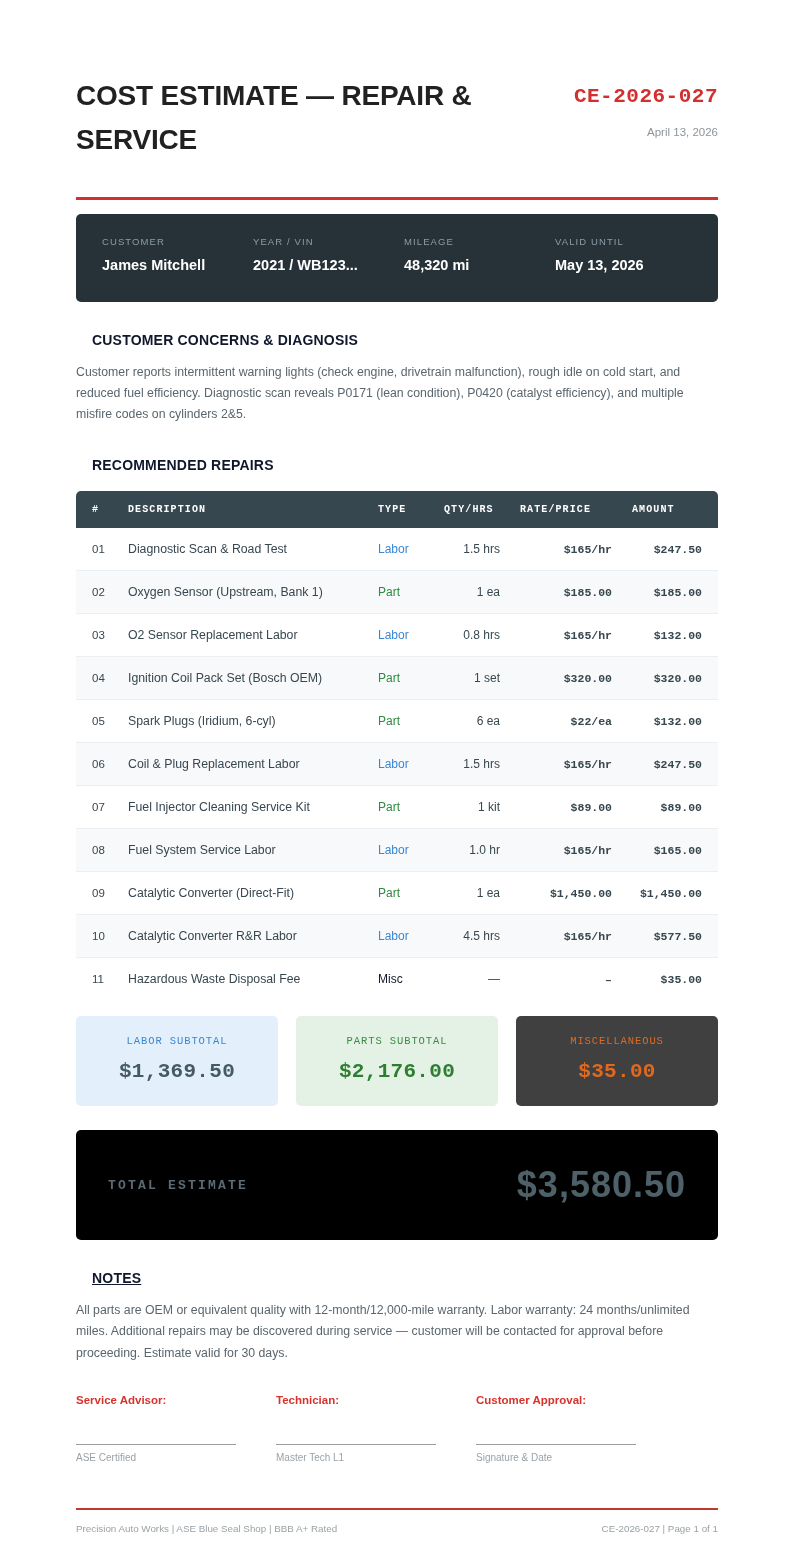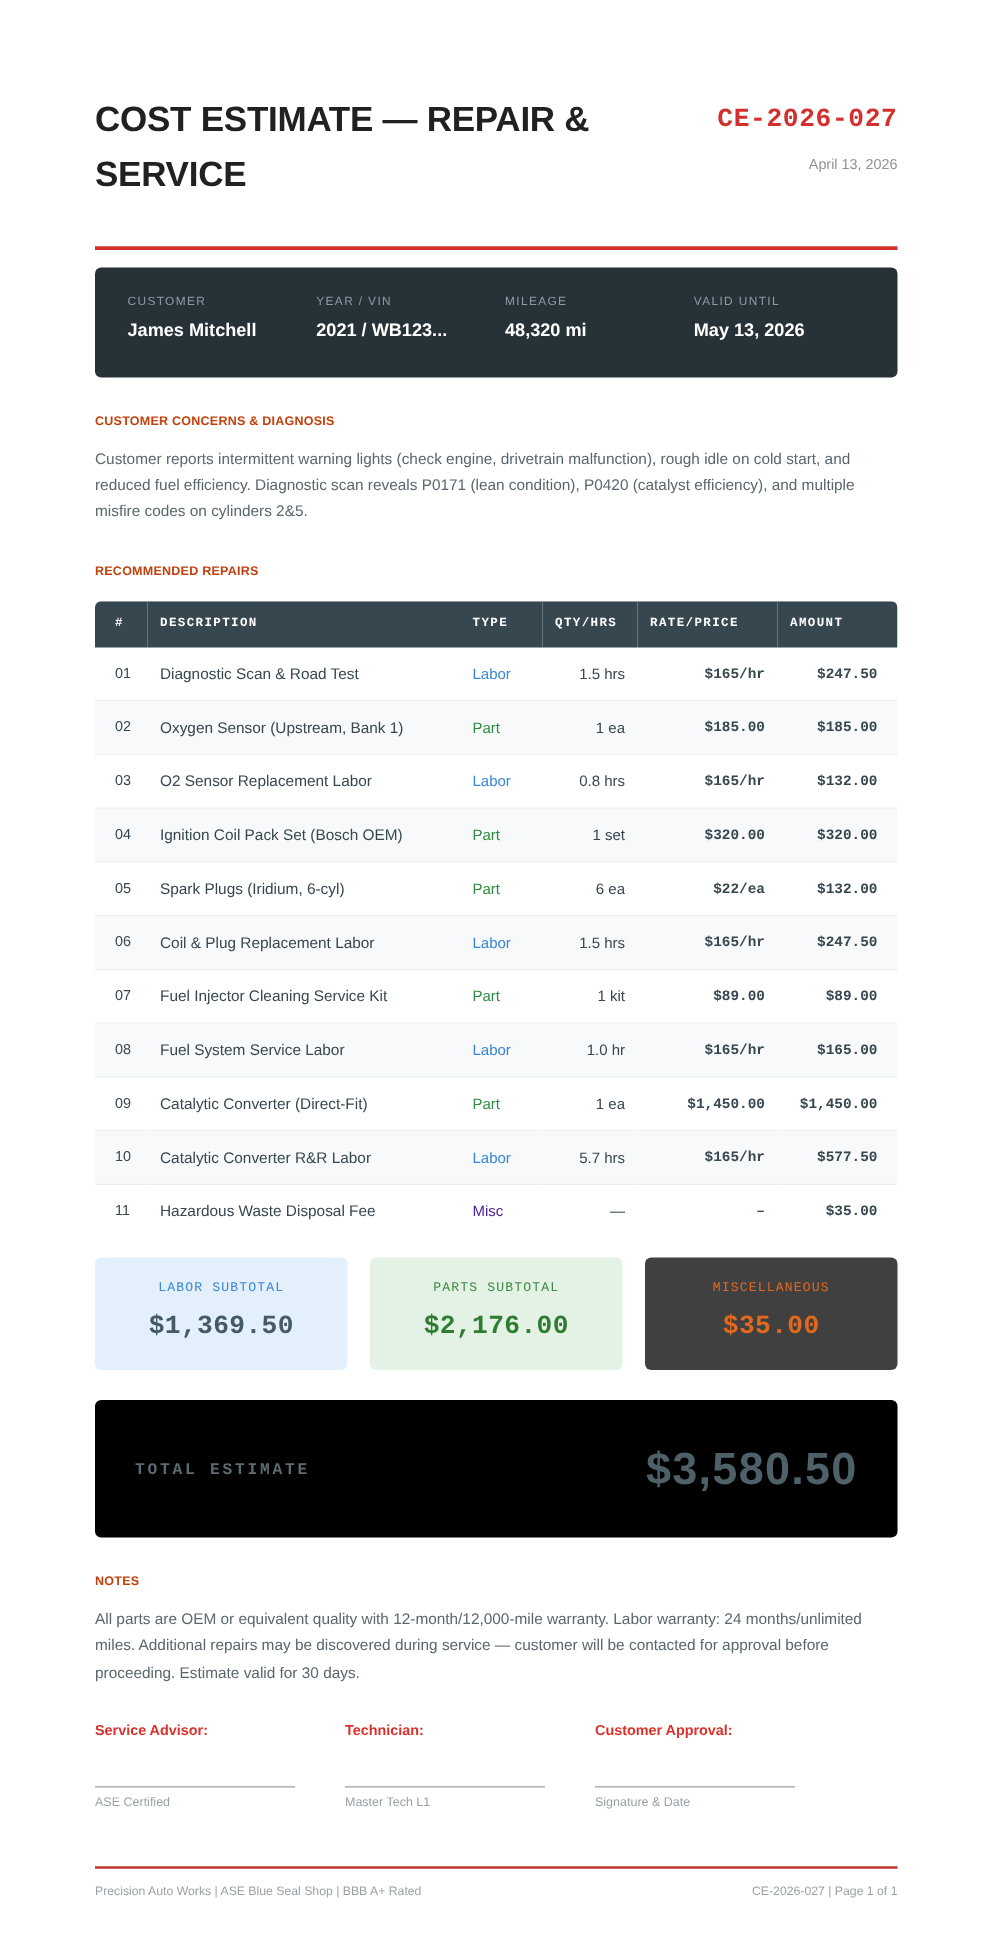--- a/index.html
+++ b/index.html
@@ -84,29 +84,30 @@
     margin-top: 7px;
     font-size: 14.5px;
     font-weight: bold;
     color: #ffffff;
     line-height: 1.62;
     word-break: break-word;
   }
 
   
   .section-head {
-    color: #c2410c;
-    font-size: 10px;
+    color: #0f172a;
+    font-size: 14px;
     font-weight: bold;
     letter-spacing: 0.2px;
     text-transform: uppercase;
+    margin-left: 16px;
   }
   .sec-concerns { margin-top: 30px; }
   .sec-repairs  { margin-top: 32px; }
-  .sec-notes    { margin-top: 30px; }
+  .sec-notes    { margin-top: 30px; text-decoration: underline; }
 
   .body-text {
     margin-top: 14px;
     font-size: 12.3px;
     line-height: 1.72;
     color: #5a666d;
   }
 
   
   .items-table {
@@ -148,21 +149,21 @@
   td.col-desc { font-size: 12.3px; }
   td.col-qty { font-size: 12px; color: #4a585f; }
   td.col-rate, td.col-amt {
     font-family: "Liberation Mono", monospace;
     font-weight: bold;
     font-size: 11.5px;
     color: #2b383f;
   }
   .type-labor { color: #3a86d4; font-size: 12px; }
   .type-part  { color: #2e8b40; font-size: 12px; }
-  .type-misc  { color: #4c1d95; font-size: 12px; }
+  .type-misc  { color: #0f172a; font-size: 12px; }
 
   
   .subtotals {
     margin-top: 16px;
     display: flex;
     gap: 18px;
   }
   .sub-card {
     flex: 1 1 0;
     border-radius: 5px;
@@ -371,21 +372,21 @@
           <td class="col-desc">Catalytic Converter (Direct-Fit)</td>
           <td class="col-type"><span class="type-part">Part</span></td>
           <td class="col-qty">1 ea</td>
           <td class="col-rate">$1,450.00</td>
           <td class="col-amt">$1,450.00</td>
         </tr>
         <tr>
           <td class="col-num">10</td>
           <td class="col-desc">Catalytic Converter R&amp;R Labor</td>
           <td class="col-type"><span class="type-labor">Labor</span></td>
-          <td class="col-qty">5.7 hrs</td>
+          <td class="col-qty">4.5 hrs</td>
           <td class="col-rate">$165/hr</td>
           <td class="col-amt">$577.50</td>
         </tr>
         <tr>
           <td class="col-num">11</td>
           <td class="col-desc">Hazardous Waste Disposal Fee</td>
           <td class="col-type"><span class="type-misc">Misc</span></td>
           <td class="col-qty">—</td>
           <td class="col-rate">–</td>
           <td class="col-amt">$35.00</td>

